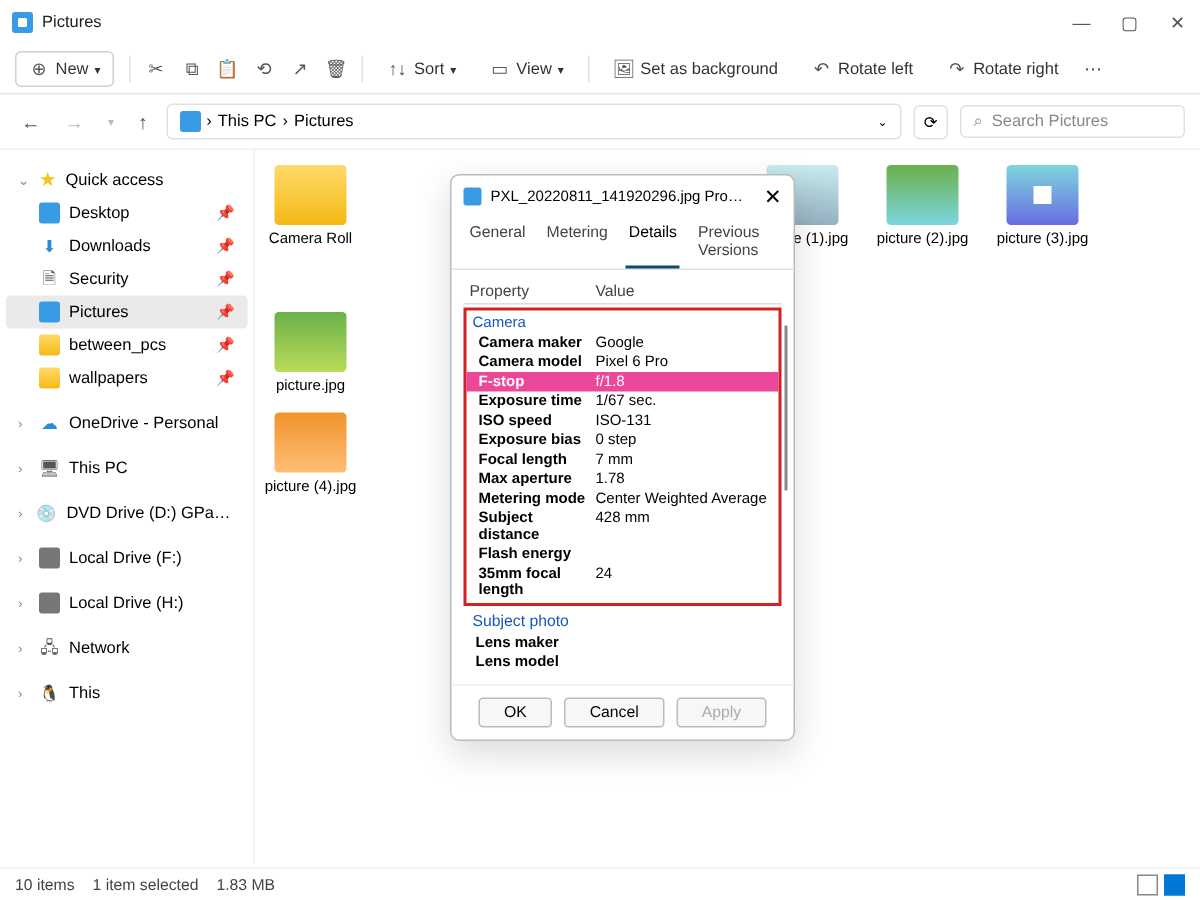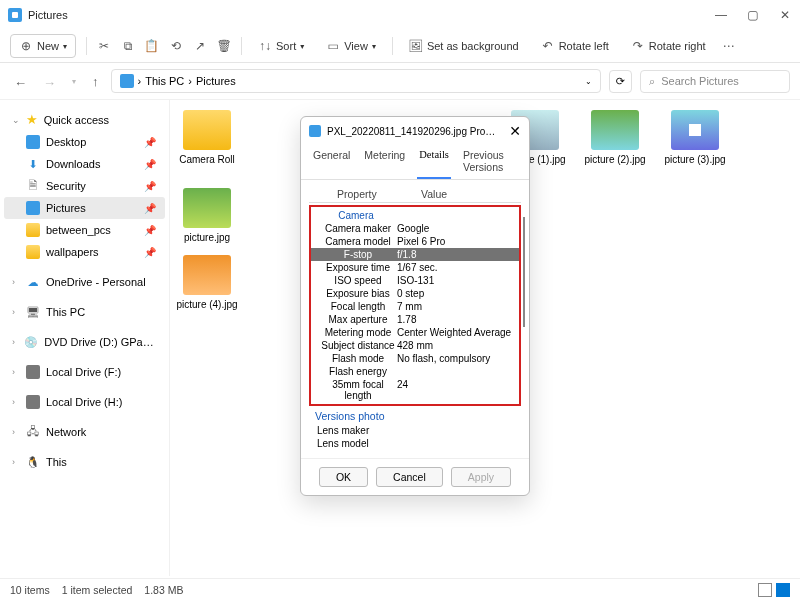--- a/index.html
+++ b/index.html
@@ -61,31 +61,31 @@
 .status-icons span { width: 14px; height: 14px; border: 1px solid #888; }
 .status-icons span.active { background: #0078d4; border-color: #0078d4; }
 
 
 .dialog { position: absolute; left: 300px; top: 116px; width: 230px; background: #fff; border: 1px solid #bbb; border-radius: 6px; box-shadow: 0 8px 24px rgba(0,0,0,0.15); font-size: 10.5px; }
 .dlg-title { display: flex; align-items: center; padding: 6px 8px; gap: 6px; }
 .dlg-title .dlg-icon { width: 12px; height: 12px; background: #3a9be5; border-radius: 2px; }
 .dlg-close { margin-left: auto; font-size: 14px; cursor: pointer; }
 .tabs { display: flex; gap: 10px; padding: 0 10px; border-bottom: 1px solid #e0e0e0; font-size: 10.5px; }
 .tab { padding: 4px 2px 6px; cursor: pointer; color: #444; }
-.tab.active { border-bottom: 2px solid #3b82f6; color: #000; font-family: Liberation Serif, serif; }
+.tab.active { border-bottom: 2px solid #0c4a6e; color: #000; }
 .prop-body { padding: 6px 8px 8px; }
 .prop-head { display: flex; font-size: 10.5px; color: #444; padding: 2px 4px; border-bottom: 1px solid #ddd; }
-.prop-head .c1 { width: 84px; margin-left: 24px; }
-.redbox { border: 2px solid #d32020; padding: 2px 0; margin-top: 2px; position: relative; text-align: center; }
+.prop-head .c1 { width: 84px; }
+.redbox { border: 2px solid #d32020; padding: 2px 0; margin-top: 2px; position: relative; }
 .scroll-ind { position: absolute; right: -6px; top: 10px; width: 2px; height: 110px; background: #888; }
 .prop-row { display: flex; padding: 1px 4px; font-size: 10px; }
 .prop-row .c1 { width: 82px; }
 .prop-row.cat { color: #1458b8; }
-.prop-row.indent .c1 { padding-left: 4px; }
-.prop-row.sel { background: #737373; color: #fff; }
+.prop-row.indent .c1 { padding-left: 4px; font-weight: bold; }
+.prop-row.sel { background: #ec4899; color: #fff; }
 .adv-head { color: #1458b8; padding: 4px 6px 2px; font-size: 10.5px; }
 .link { color: #1458b8; text-decoration: underline; padding: 6px 4px; font-size: 10.5px; cursor: pointer; }
 .dlg-buttons { display: flex; justify-content: center; gap: 8px; padding: 8px; border-top: 1px solid #eee; }
 .dlg-buttons button { font-size: 10.5px; padding: 3px 16px; border: 1px solid #bbb; background: #f7f7f7; border-radius: 3px; cursor: pointer; }
 .dlg-buttons button.disabled { color: #aaa; }
 </style>
 </head>
 <body>
 
 <div class="titlebar">
@@ -243,21 +243,21 @@
       <span class="side-icon">🐧</span>
       <span>This</span>
     </div>
   </div>
 
   <div class="content">
     <div class="file-item">
       <div class="thumb folder"></div>
       <span>Camera Roll</span>
     </div>
-    <div class="file-item" style="margin-top:78px;margin-left:-80px;">
+    <div class="file-item" style="margin-top:98px;margin-left:-80px;">
       <div class="thumb pic1"></div>
       <span>picture.jpg</span>
     </div>
     <div style="width:230px;"></div>
     <div class="file-item">
       <div class="thumb pic2"></div>
       <span>picture (1).jpg</span>
     </div>
     <div class="file-item">
       <div class="thumb pic3"></div>
@@ -340,33 +340,29 @@
         </div>
       <div class="prop-row indent">
           <span class="c1">Metering mode</span>
           <span>Center Weighted Average</span>
         </div>
       <div class="prop-row indent">
           <span class="c1">Subject distance</span>
           <span>428 mm</span>
         </div>
       <div class="prop-row indent">
-          <span class="c1">Flash mode</span>
-          <span>No flash, compulsory</span>
-        </div>
-      <div class="prop-row indent">
           <span class="c1">Flash energy</span>
           <span></span>
         </div>
       <div class="prop-row indent">
           <span class="c1">35mm focal length</span>
           <span>24</span>
         </div>
     </div>
-    <div class="adv-head">Versions photo</div>
+    <div class="adv-head">Subject photo</div>
     <div class="prop-row indent">
         <span class="c1">Lens maker</span>
       </div>
     <div class="prop-row indent">
         <span class="c1">Lens model</span>
       </div>
   </div>
   <div class="dlg-buttons">
     <button>OK</button>
     <button>Cancel</button>

